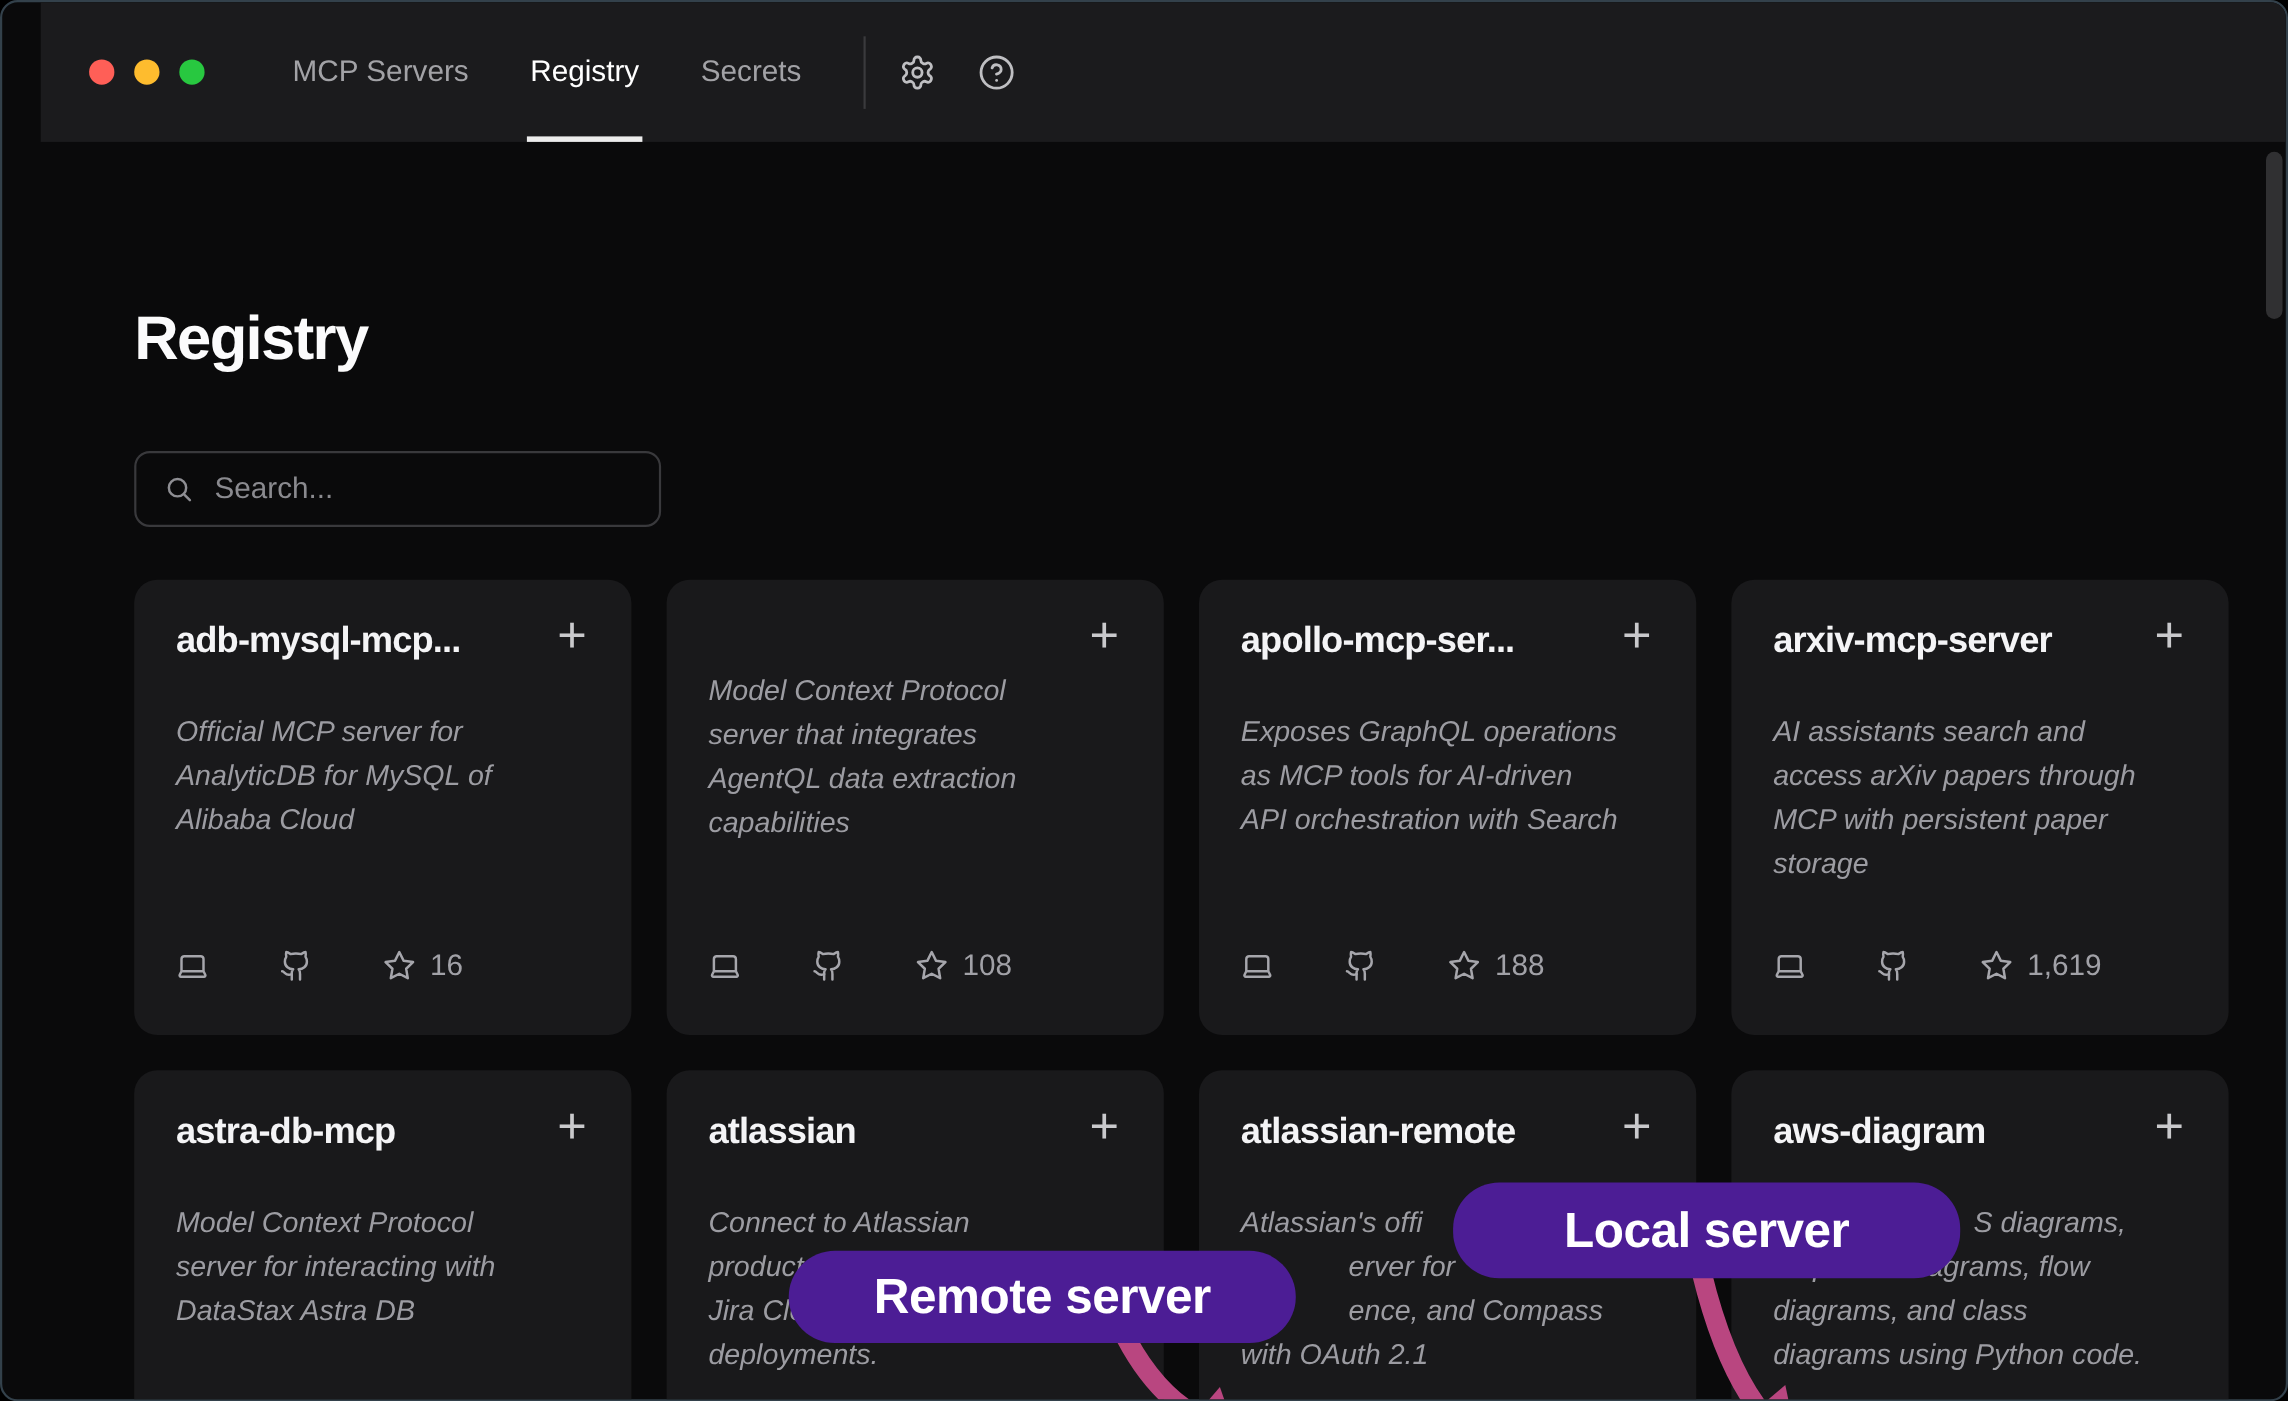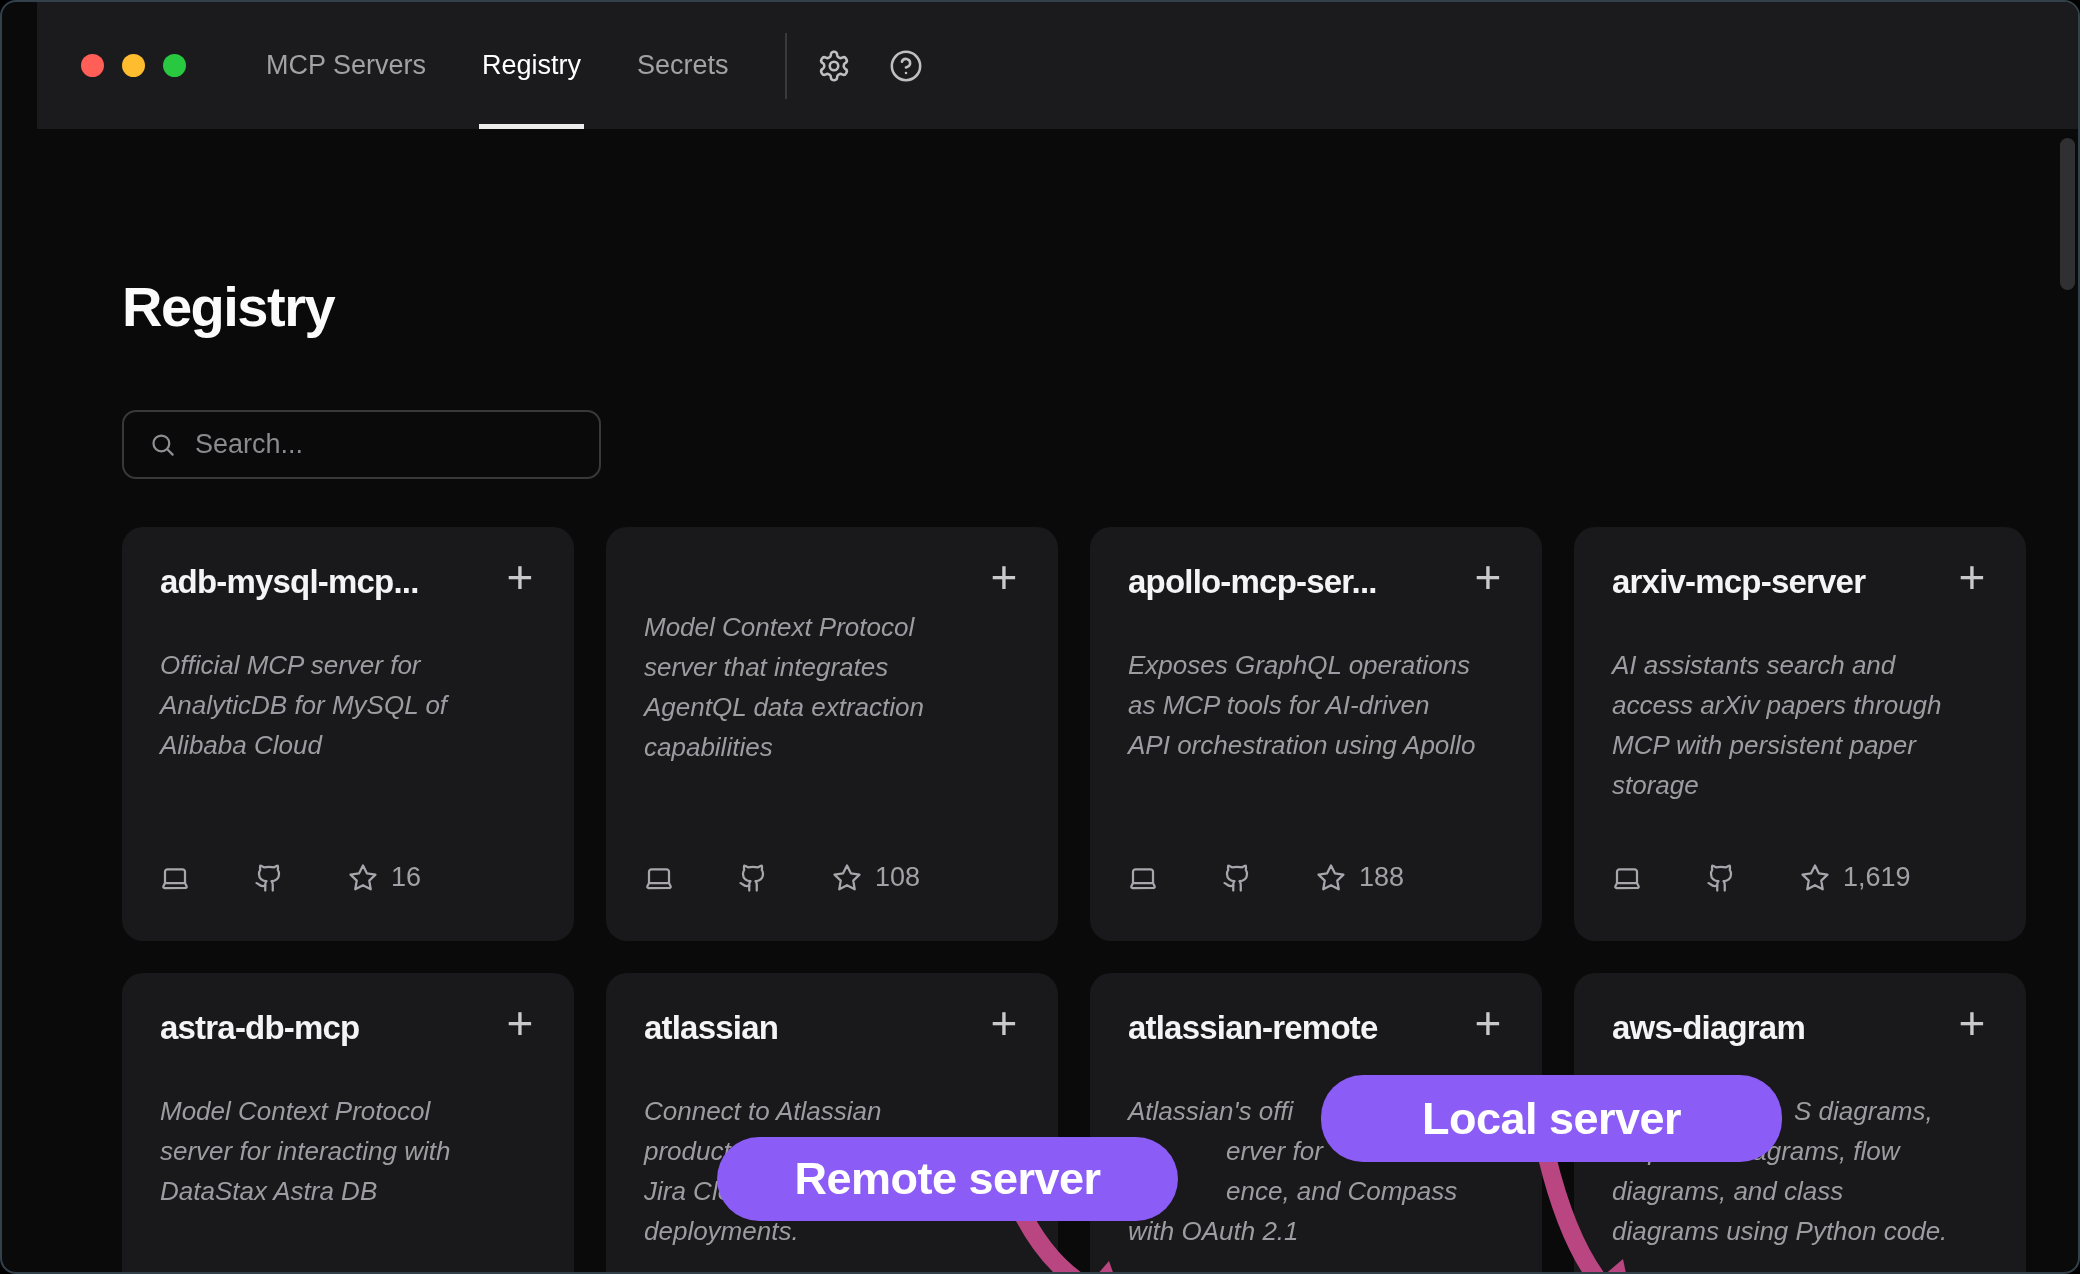--- a/index.html
+++ b/index.html
@@ -34,21 +34,21 @@
   .card-title{font-size:33px;font-weight:700;color:#f4f4f6;letter-spacing:-0.8px;white-space:nowrap;overflow:hidden;max-width:340px;}
   .add-btn{position:absolute;top:26px;right:30px;width:48px;height:48px;background:none;border:none;padding:0;
     color:#c9c9cc;font-size:46px;font-weight:300;line-height:44px;text-align:center;}
   .desc{margin-top:44px;}
   .desc-line{font-size:26px;line-height:40px;height:40px;color:#9c9ca2;white-space:nowrap;font-style:italic;}
   .card-footer{position:absolute;left:38px;bottom:48px;display:flex;align-items:center;gap:64px;}
   .card-footer svg{width:30px;height:30px;stroke:#a6a6ac;}
   .stars{display:flex;align-items:center;gap:13px;}
   .star-count{font-size:27px;color:#a1a1a7;}
   
-  .badge{position:absolute;z-index:21;background:#8b5cf6;border-radius:42px;display:flex;align-items:center;justify-content:center;
+  .badge{position:absolute;z-index:21;background:#4c1d95;border-radius:42px;display:flex;align-items:center;justify-content:center;
     color:#fff;font-weight:700;font-size:45px;letter-spacing:-0.5px;}
   .badge.remote{left:680px;top:1008px;width:461px;height:84px;}
   .badge.local{left:1284px;top:946px;width:461px;height:87px;}
   .arrows{position:absolute;inset:0;z-index:20;pointer-events:none;}
   
   .scroll-thumb{position:absolute;right:3px;top:136px;width:15px;height:152px;border-radius:8px;background:#303032;}
 </style>
 </head>
 <body>
 
@@ -145,21 +145,21 @@
           </div>
         </div>
       </div>
 
       <div class="card">
         <div class="card-title">apollo-mcp-ser...</div>
         <button class="add-btn">+</button>
         <div class="desc">
             <div class="desc-line">Exposes GraphQL operations</div>
             <div class="desc-line">as MCP tools for AI-driven</div>
-            <div class="desc-line">API orchestration using Apollo</div>
+            <div class="desc-line">API orchestration with Search</div>
           </div>
         <div class="card-footer">
           <svg viewBox="0 0 24 24" fill="none" stroke-width="1.8" stroke-linecap="round" stroke-linejoin="round">
               <path d="M20 16V7a2 2 0 0 0-2-2H6a2 2 0 0 0-2 2v9m16 0H4m16 0 1.28 2.55a1 1 0 0 1-.9 1.45H3.62a1 1 0 0 1-.9-1.45L4 16"></path>
             </svg>
           <svg viewBox="0 0 24 24" fill="none" stroke-width="1.8" stroke-linecap="round" stroke-linejoin="round">
               <path d="M15 22v-4a4.8 4.8 0 0 0-1-3.5c3 0 6-2 6-5.5.08-1.25-.27-2.48-1-3.5.28-1.15.28-2.35 0-3.5 0 0-1 0-3 1.5-2.64-.5-5.36-.5-8 0C6 2 5 2 5 2c-.3 1.15-.3 2.35 0 3.5A5.403 5.403 0 0 0 4 9c0 3.5 3 5.5 6 5.5-.39.49-.68 1.05-.85 1.65-.17.6-.22 1.23-.15 1.85v4"></path>
               <path d="M9 18c-4.51 2-5-2-7-2"></path>
             </svg>
           <div class="stars">

